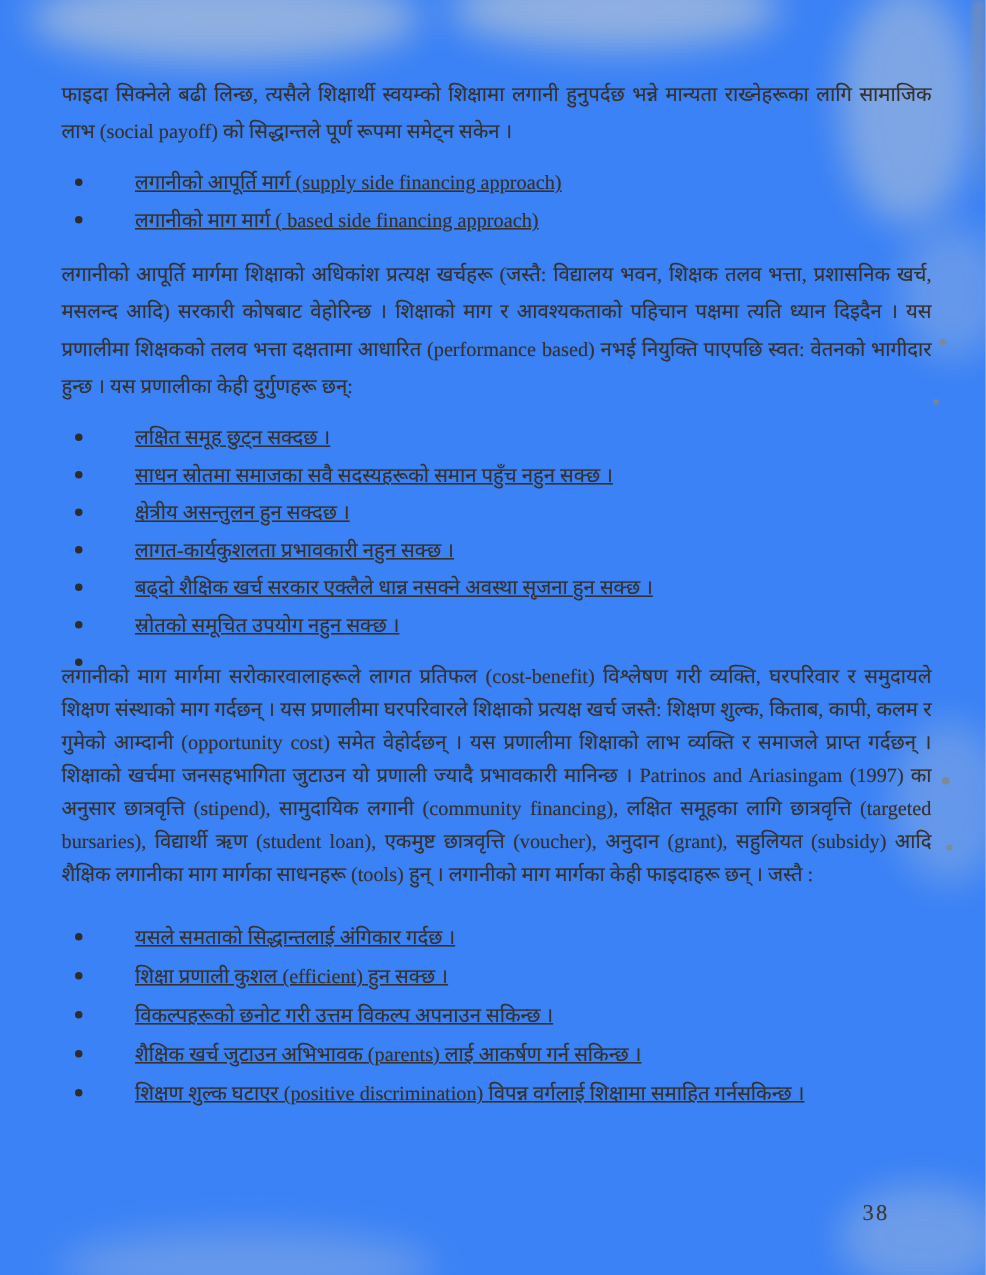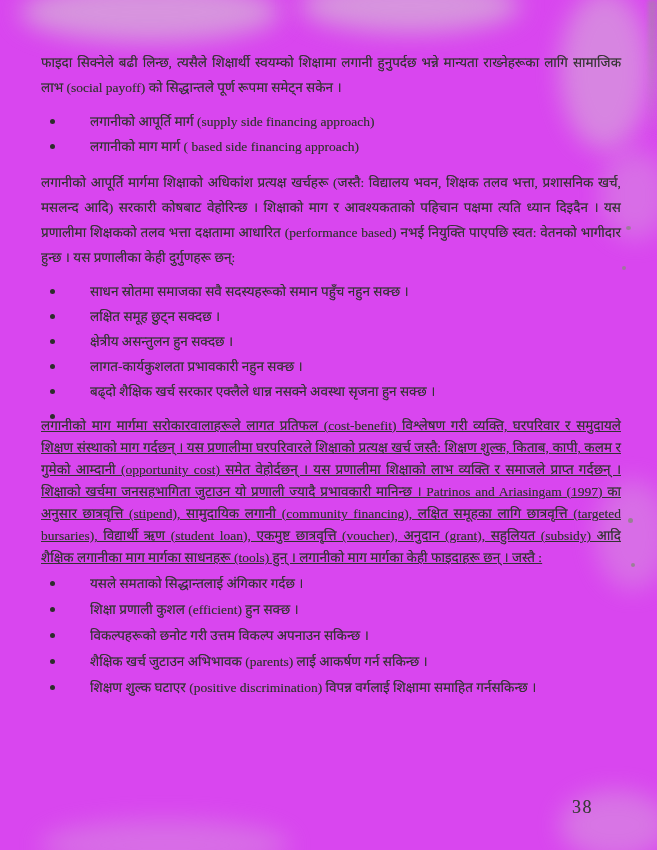--- a/index.html
+++ b/index.html
@@ -4,21 +4,21 @@
 <style>
   html, body { margin:0; padding:0; }
   body {
     width:657px; height:850px;
     background:#f2f1ee;
     font-family:"Liberation Serif","DejaVu Serif",serif;
   }
   .page {
     position:relative;
     width:657px; height:850px;
-    background:#d946ef;
+    background:#3b82f6;
     overflow:hidden;
     color:#333231;
   }
   
   .blob { position:absolute; border-radius:50%; background:rgba(214,214,208,0.55); filter:blur(12px); pointer-events:none; }
   .blob.b1 { left:20px;  top:-18px; width:260px; height:60px; }
   .blob.b2 { left:300px; top:-22px; width:220px; height:55px; }
   .blob.b3 { left:560px; top:-10px; width:90px;  height:160px; opacity:.8; }
   .blob.b4 { left:600px; top:150px; width:70px;  height:90px;  opacity:.5; }
   .blob.b5 { left:595px; top:480px; width:75px;  height:110px; opacity:.5; }
@@ -35,33 +35,33 @@
   .speck.s3 { left:628px; top:518px; width:5px; height:5px; opacity:.8; }
   .speck.s4 { left:631px; top:563px; width:4px; height:4px; opacity:.75; }
 
   .content {
     position:absolute; left:41px; top:50px; width:580px;
     font-size:13.5px; line-height:25px;
     text-align:justify;
     text-shadow:0 0 0.5px rgba(70,70,70,.55);
   }
   p.para { margin:0 0 9px 0; }
-  p.para.demand { line-height:22px; margin-bottom:2px;text-decoration:underline; }
+  p.para.demand { line-height:22px; margin-bottom:18px; }
 
-  ul.doc-list { list-style:none; margin:0 0 11px 0; padding:0; }
+  ul.doc-list { list-style:none; margin:0 0 11px 0; padding:0;text-decoration:underline; }
   li.doc-li { position:relative; padding-left:49px; line-height:25px; text-align:left; }
   ul.benefits li.doc-li { line-height:26px; }
   .bullet-dot {
     position:absolute; left:9px; top:10px;
     width:5px; height:5px; border-radius:50%;
     background:#2d2d2c;
   }
   .page-num {
     position:absolute; right:64px; bottom:32px;
-    font-size:18px; letter-spacing:1.5px; color:#3a3a39;
+    font-size:15px; letter-spacing:1.5px; color:#3a3a39;
     text-shadow:0 0 0.5px rgba(70,70,70,.5);
     text-align:center;
   }
 </style>
 </head>
 <body>
 
 <div class="page">
 
   <div class="blob b1"></div>
@@ -91,37 +91,41 @@
         <span class="bullet-dot"></span>
         <span>लगानीको माग मार्ग ( based side financing approach)</span>
       </li>
     </ul>
 
     <p class="para">लगानीको आपूर्ति मार्गमा  शिक्षाको अधिकांश प्रत्यक्ष खर्चहरू (जस्तै: विद्यालय भवन, शिक्षक तलव भत्ता, प्रशासनिक खर्च, मसलन्द आदि) सरकारी कोषबाट वेहोरिन्छ । शिक्षाको माग र आवश्यकताको पहिचान पक्षमा त्यति ध्यान दिइदैन । यस प्रणालीमा शिक्षकको तलव भत्ता दक्षतामा आधारित (performance based) नभई नियुक्ति पाएपछि स्वत: वेतनको भागीदार हुन्छ । यस प्रणालीका केही दुर्गुणहरू छन्:</p>
 
     <ul class="doc-list">
       <li class="doc-li">
         <span class="bullet-dot"></span>
-        <span>साधन स्रोतमा समाजका सवै सदस्यहरूको समान पहुँच नहुन सक्छ ।</span>
+        <span>लक्षित समूह छुट्न सक्दछ ।</span>
       </li>
       <li class="doc-li">
         <span class="bullet-dot"></span>
-        <span>लक्षित समूह छुट्न सक्दछ ।</span>
+        <span>साधन स्रोतमा समाजका सवै सदस्यहरूको समान पहुँच नहुन सक्छ ।</span>
       </li>
       <li class="doc-li">
         <span class="bullet-dot"></span>
         <span>क्षेत्रीय असन्तुलन हुन सक्दछ ।</span>
       </li>
       <li class="doc-li">
         <span class="bullet-dot"></span>
         <span>लागत-कार्यकुशलता प्रभावकारी नहुन सक्छ ।</span>
       </li>
       <li class="doc-li">
         <span class="bullet-dot"></span>
         <span>बढ्दो शैक्षिक खर्च सरकार एक्लैले धान्न नसक्ने अवस्था सृजना हुन सक्छ ।</span>
+      </li>
+      <li class="doc-li">
+        <span class="bullet-dot"></span>
+        <span>स्रोतको समूचित उपयोग नहुन सक्छ ।</span>
       </li>
       <li class="doc-li">
         <span class="bullet-dot"></span>
       </li>
     </ul>
 
     <p class="para demand">लगानीको माग मार्गमा सरोकारवालाहरूले लागत प्रतिफल (cost-benefit) विश्लेषण गरी व्यक्ति, घरपरिवार र समुदायले शिक्षण संस्थाको माग गर्दछन् । यस प्रणालीमा घरपरिवारले शिक्षाको प्रत्यक्ष खर्च जस्तै: शिक्षण शुल्क, किताब, कापी, कलम र गुमेको आम्दानी (opportunity cost) समेत वेहोर्दछन् । यस प्रणालीमा शिक्षाको लाभ व्यक्ति र समाजले प्राप्त गर्दछन् । शिक्षाको खर्चमा जनसहभागिता जुटाउन यो प्रणाली ज्यादै प्रभावकारी मानिन्छ । Patrinos and Ariasingam (1997) का अनुसार छात्रवृत्ति (stipend), सामुदायिक लगानी (community financing), लक्षित समूहका लागि छात्रवृत्ति (targeted bursaries), विद्यार्थी ऋण (student loan), एकमुष्ट छात्रवृत्ति (voucher), अनुदान (grant), सहुलियत (subsidy) आदि शैक्षिक लगानीका माग मार्गका साधनहरू (tools) हुन् । लगानीको माग मार्गका केही फाइदाहरू छन् । जस्तै :</p>
 
     <ul class="doc-list benefits">
       <li class="doc-li">

